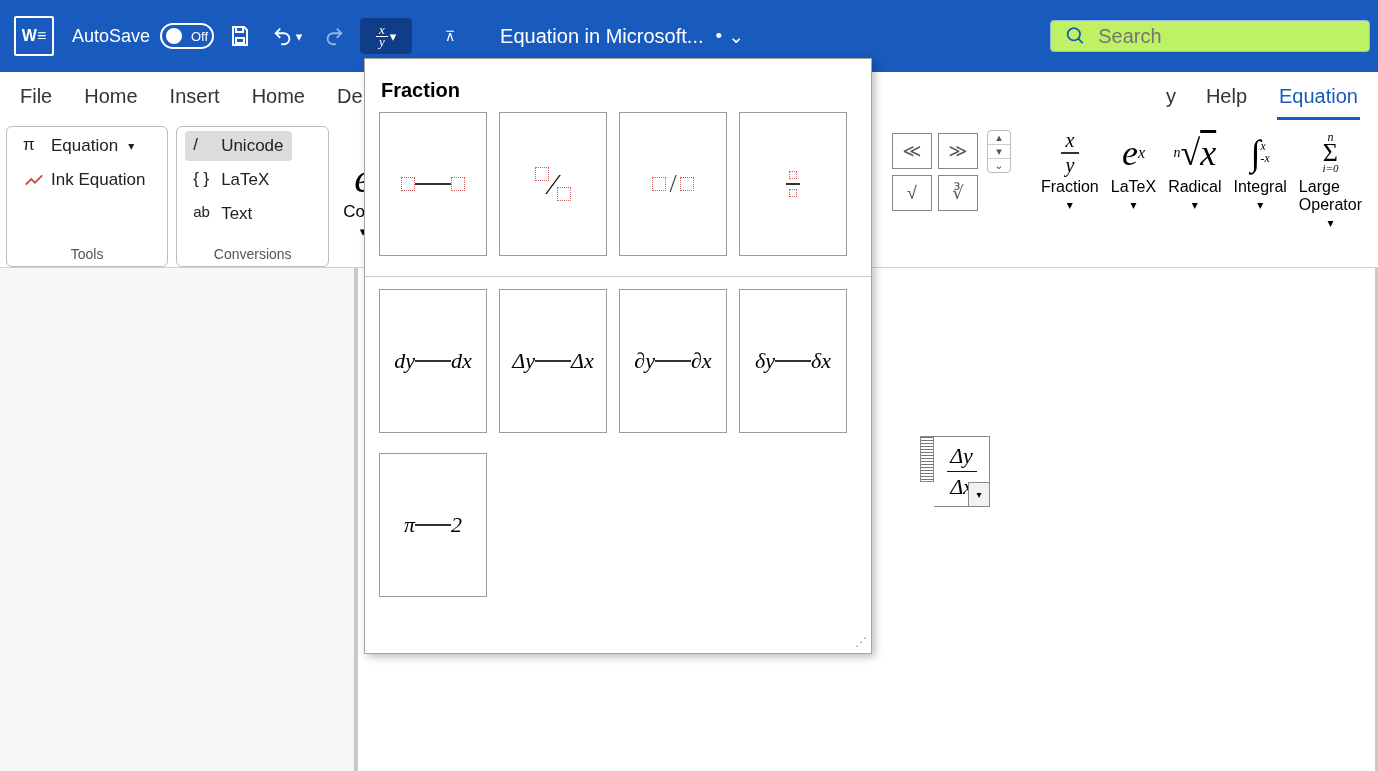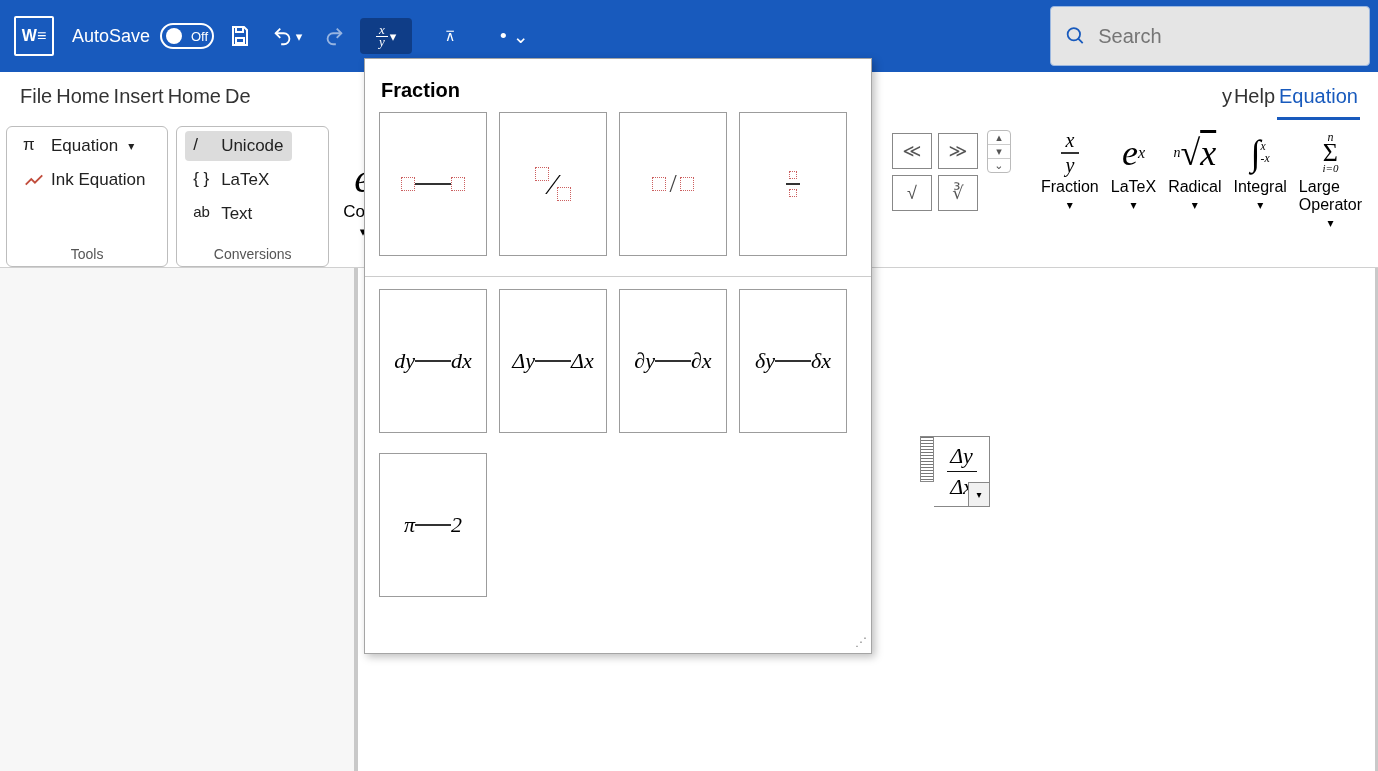--- a/index.html
+++ b/index.html
@@ -69,37 +69,38 @@
 
 .doc-title {
   margin-left: 24px;
   font-size: 20px;
   display: flex; align-items: center; gap: 12px;
 }
 .doc-title .mod { font-size: 19px; display:flex; align-items:center; gap:6px;}
 
 .search-box {
   margin-left: auto;
-  height: 60px;
+  height: 32px;
   width: 320px;
   border: 1px solid #9bb7e0;
   border-radius: 4px;
-  background: #e5e5e5;
+  background: #bef264;
   display: flex; align-items: center; padding: 0 14px; gap: 12px;
 }
 .search-box input {
   border: none; background: transparent; font-size: 20px; color: #4a6d9a;
   width: 100%; outline: none;
 }
 .search-box .mag { width:24px; height:24px; stroke:#185abd; }
 
 
 .tabs {
   display: flex;
   align-items: flex-end;
+  gap: 28px;
   padding: 0 18px;
   height: 48px;
   background: #fff;
 }
 .tab {
   font-size: 20px;
   color: #333;
   padding: 10px 2px 12px 2px;
   cursor: pointer;
   white-space: nowrap;
@@ -251,20 +252,21 @@
         <span style="width:12px;height:1px;background:#fff"></span>
         <span>y</span>
     </span>
     <span class="chev-down">▾</span>
   </div>
   <div class="qbtn" style="margin-left:12px">
     <span style="font-size:14px">⊼</span>
   </div>
 
   <div class="doc-title">
+    <span>Equation in Microsoft...</span>
     <span class="mod">
       • 
       <span>⌄</span>
     </span>
   </div>
 
   <div class="search-box">
     <svg class="mag" viewBox="0 0 24 24" fill="none" stroke-width="2">
       <circle cx="10" cy="10" r="7"></circle>
         <line x1="20" y1="20" x2="15" y2="15"></line>

